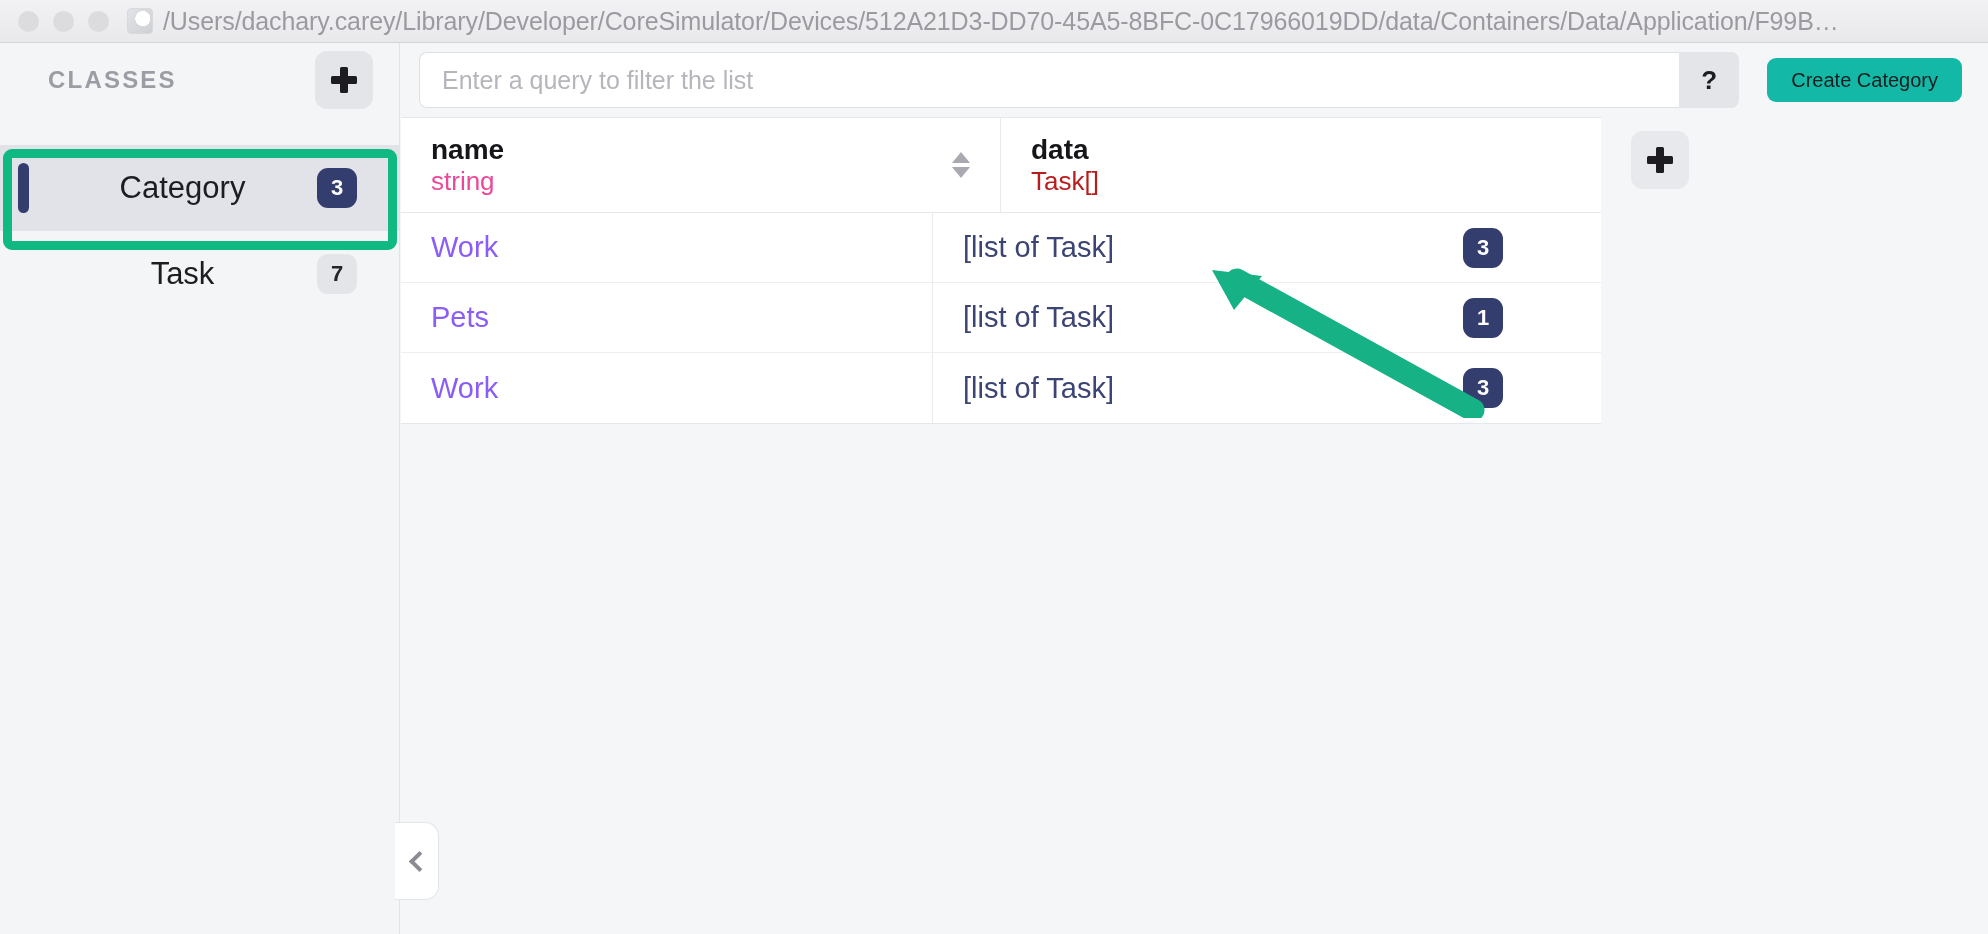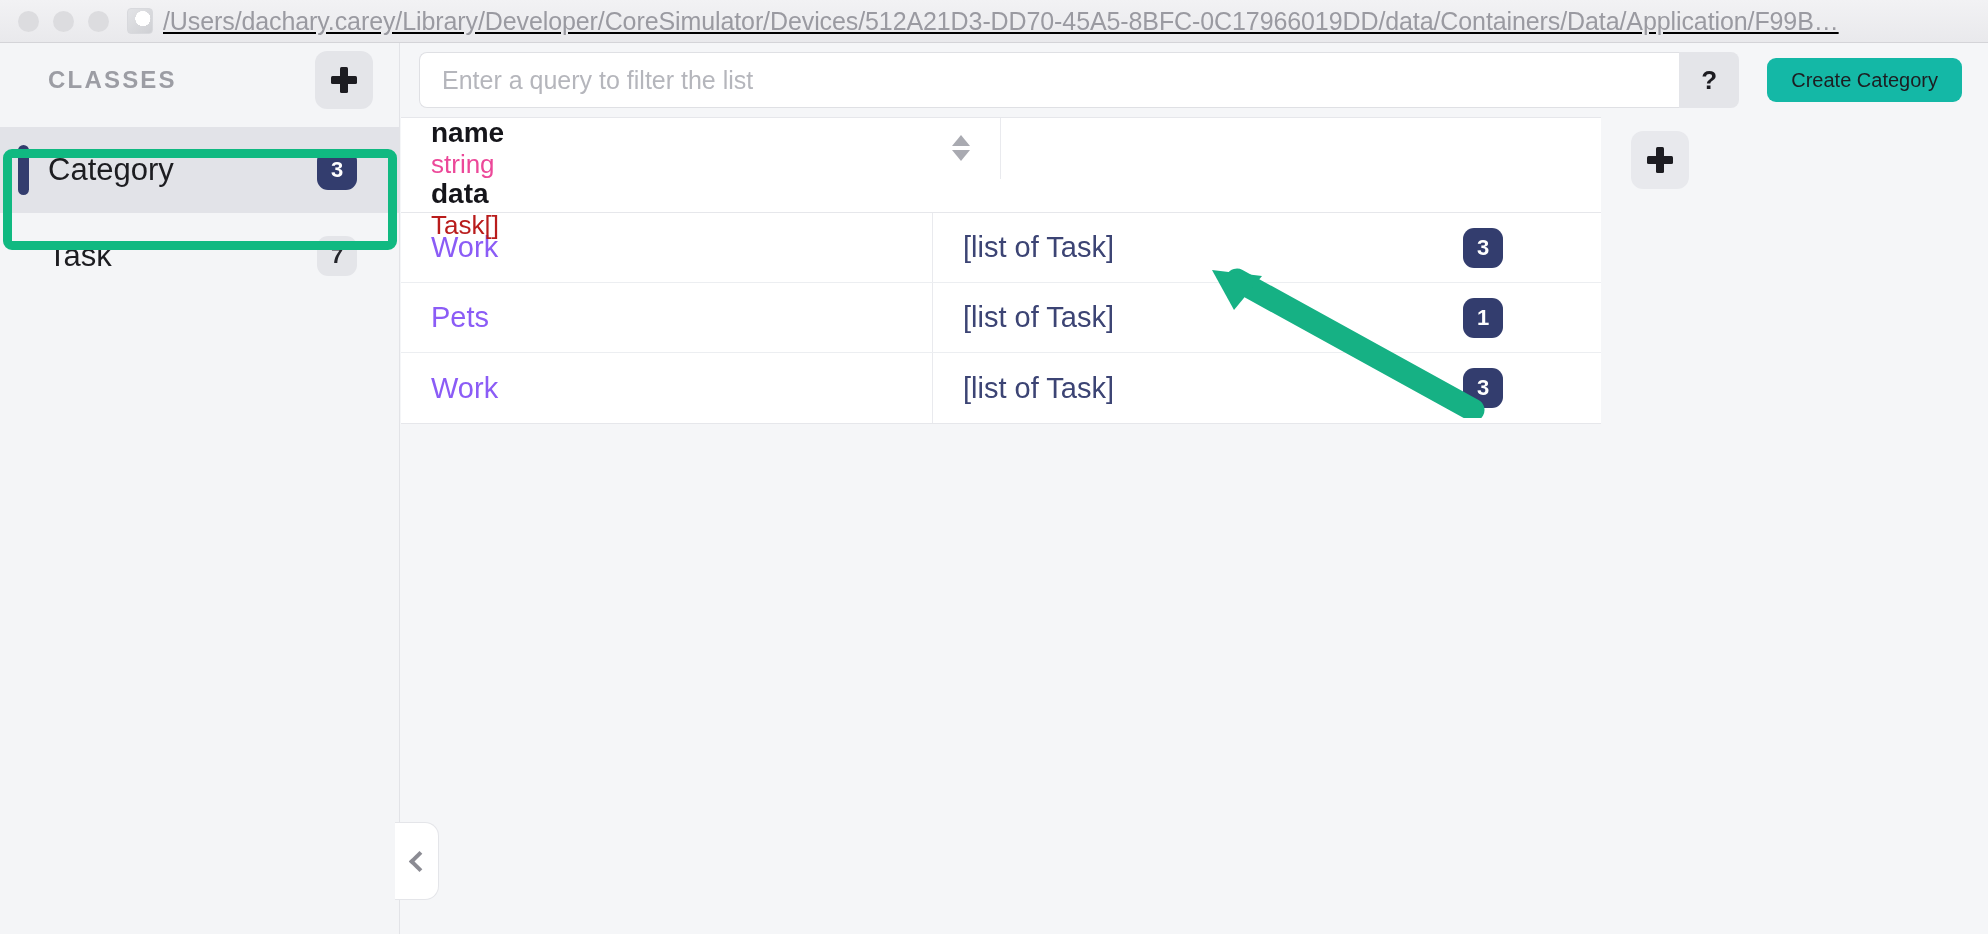--- a/index.html
+++ b/index.html
@@ -24,21 +24,20 @@
   .titlebar {
     position: absolute;
     top: 0; left: 0;
     width: 1988px;
     height: 43px;
     background: linear-gradient(to bottom, #f2f2f4 0%, #e9e9ec 100%);
     border-bottom: 1px solid #d4d4d8;
     display: flex;
     align-items: center;
     padding-left: 18px;
-    text-decoration: underline;
   }
   .traffic {
     display: flex;
     align-items: center;
     gap: 14px;
     flex: 0 0 auto;
   }
   .light {
     width: 21px; height: 21px;
     border-radius: 50%;
@@ -101,21 +100,21 @@
   }
   .plus-glyph::before, .plus-glyph::after {
     content: "";
     position: absolute;
     background: #1c1c21;
     border-radius: 1.5px;
   }
   .plus-glyph::before { left: 0; top: 9px; width: 26px; height: 8px; }
   .plus-glyph::after  { top: 0; left: 9px; width: 8px; height: 26px; }
 
-  .class-list { margin-top: 10px; }
+  .class-list { margin-top: 28px; text-align: center; }
   .class-row {
     position: relative;
     height: 86px;
     display: flex;
     align-items: center;
     padding: 0 42px 0 48px;
     cursor: pointer;
   }
   .class-row.selected { background: #e2e3e8; }
   .class-row.selected .accent {
@@ -251,21 +250,20 @@
   .table {
     width: 1200px;
     background: #ffffff;
     border-top: 1px solid #e6e7eb;
     border-bottom: 1px solid #e6e7eb;
   }
   .thead {
     display: flex;
     height: 95px;
     border-bottom: 1px solid #e6e7eb;
-    flex-direction: column;
   }
   .th {
     display: flex;
     align-items: center;
     padding: 0 30px;
     position: relative;
   }
   .th.col-name  { width: 600px; border-right: 1px solid #e9eaee; }
   .th.col-tasks { width: 600px; }
   .th-inner { display: flex; flex-direction: column; justify-content: center; gap: 4px; flex: 1 1 auto; }

